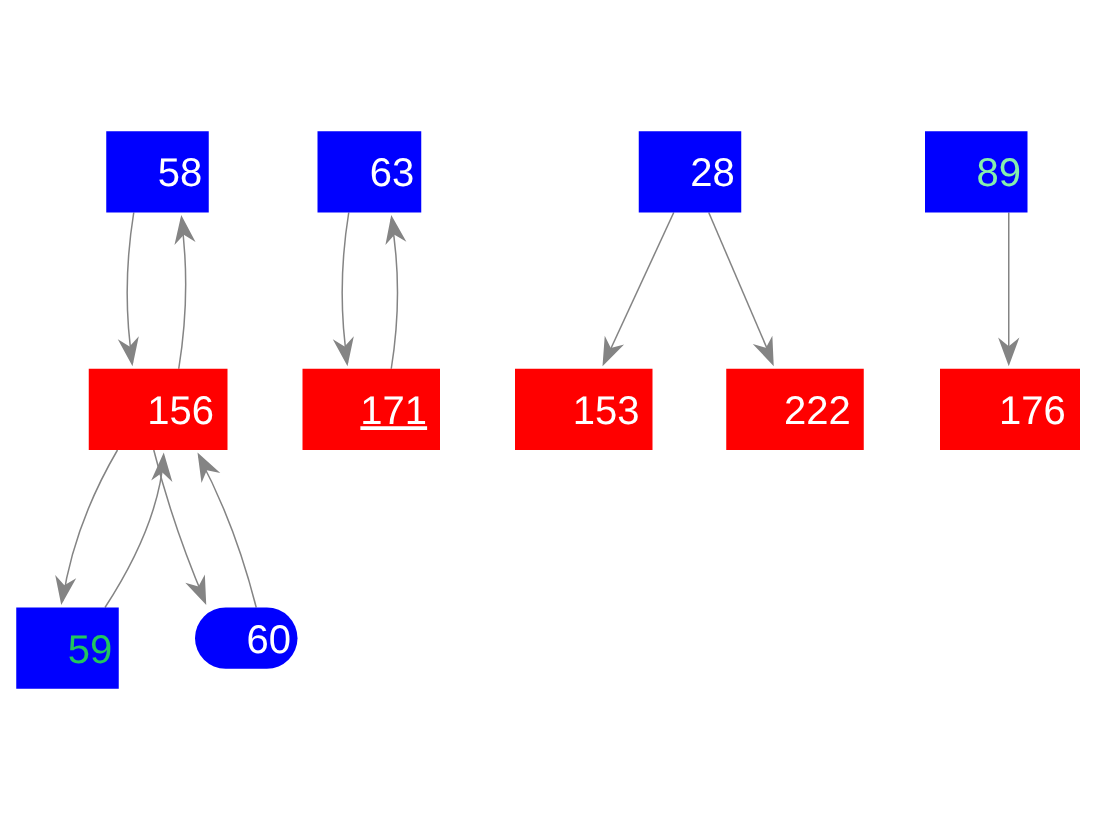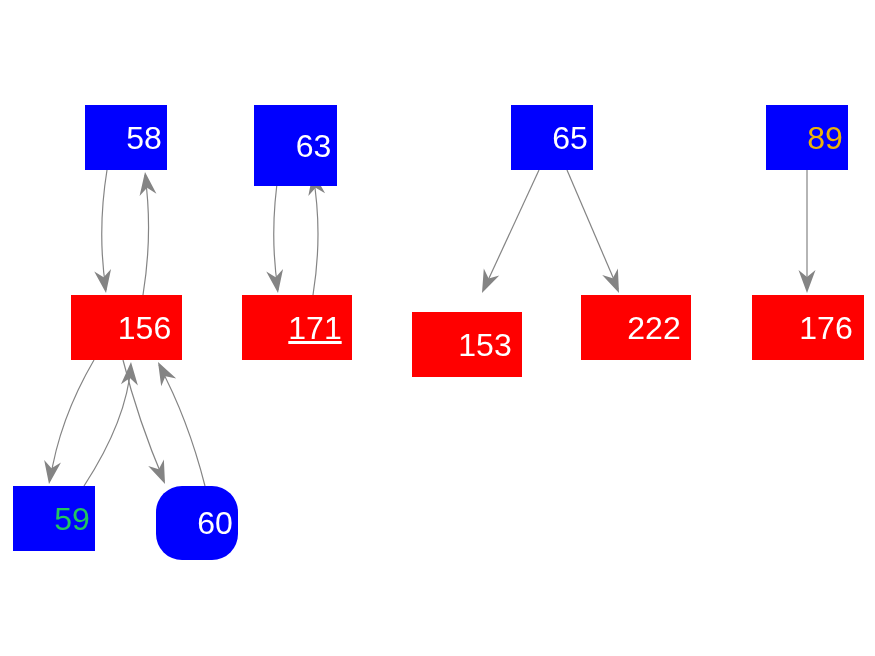--- a/index.html
+++ b/index.html
@@ -83,44 +83,44 @@
       </g>
       <g>
         <path d="M205,486 Q188,419 159,365" fill="none" stroke="#848484" stroke-width="1.2"></path>
         <path d="M0,0 L-23,-8.5 L-16,0 L-23,8.5 Z" fill="#848484" transform="translate(158,362) rotate(-117.8)"></path>
       </g>
     </svg>
   <div id="nodes-layer">
       <div class="node" style="left: 85px; top: 105px; width: 82px; height: 65px; background: rgb(0, 0, 255); color: rgb(255, 255, 255);">
         <span>58</span>
       </div>
-      <div class="node" style="left: 254px; top: 105px; width: 83px; height: 81px; background: rgb(0, 0, 255); color: rgb(255, 255, 255);">
+      <div class="node" style="left: 254px; top: 105px; width: 83px; height: 65px; background: rgb(0, 0, 255); color: rgb(255, 255, 255);">
         <span>63</span>
       </div>
       <div class="node" style="left: 511px; top: 105px; width: 82px; height: 65px; background: rgb(0, 0, 255); color: rgb(255, 255, 255);">
-        <span>65</span>
+        <span>28</span>
       </div>
-      <div class="node" style="left: 766px; top: 105px; width: 82px; height: 65px; background: rgb(0, 0, 255); color: #eab308;">
+      <div class="node" style="left: 740px; top: 105px; width: 82px; height: 65px; background: rgb(0, 0, 255); color: #86efac;">
         <span>89</span>
       </div>
       <div class="node" style="left: 71px; top: 295px; width: 111px; height: 65px; background: rgb(255, 0, 0); color: rgb(255, 255, 255);">
         <span>156</span>
       </div>
       <div class="node" style="left: 242px; top: 295px; width: 110px; height: 65px; background: rgb(255, 0, 0); color: rgb(255, 255, 255); text-decoration: underline;">
         <span>171</span>
       </div>
-      <div class="node" style="left: 412px; top: 295px; width: 110px; height: 65px; background: rgb(255, 0, 0); color: rgb(255, 255, 255); margin-top: 17px;">
+      <div class="node" style="left: 412px; top: 295px; width: 110px; height: 65px; background: rgb(255, 0, 0); color: rgb(255, 255, 255);">
         <span>153</span>
       </div>
       <div class="node" style="left: 581px; top: 295px; width: 110px; height: 65px; background: rgb(255, 0, 0); color: rgb(255, 255, 255);">
         <span>222</span>
       </div>
       <div class="node" style="left: 752px; top: 295px; width: 112px; height: 65px; background: rgb(255, 0, 0); color: rgb(255, 255, 255);">
         <span>176</span>
       </div>
       <div class="node" style="left: 13px; top: 486px; width: 82px; height: 65px; background: rgb(0, 0, 255); color: #22c55e;">
         <span>59</span>
       </div>
-      <div class="node" style="left: 156px; top: 486px; width: 82px; height: 74px; background: rgb(0, 0, 255); color: rgb(255, 255, 255); border-radius: 26px;">
+      <div class="node" style="left: 156px; top: 486px; width: 82px; height: 49px; background: rgb(0, 0, 255); color: rgb(255, 255, 255); border-radius: 26px;">
         <span>60</span>
       </div>
     </div>
 </div>
 
 </body></html>

